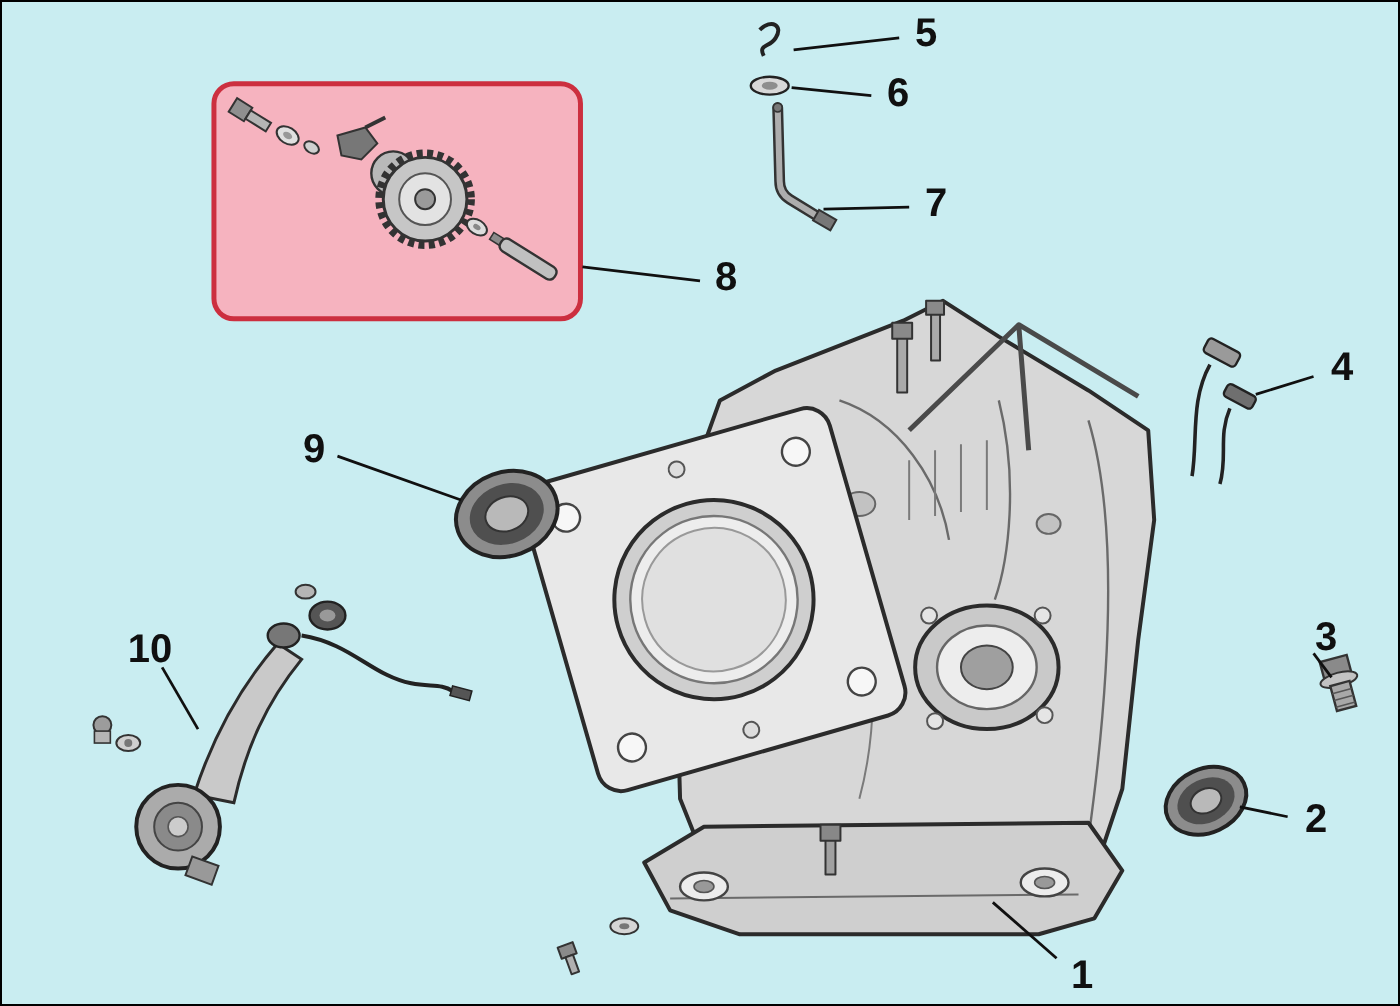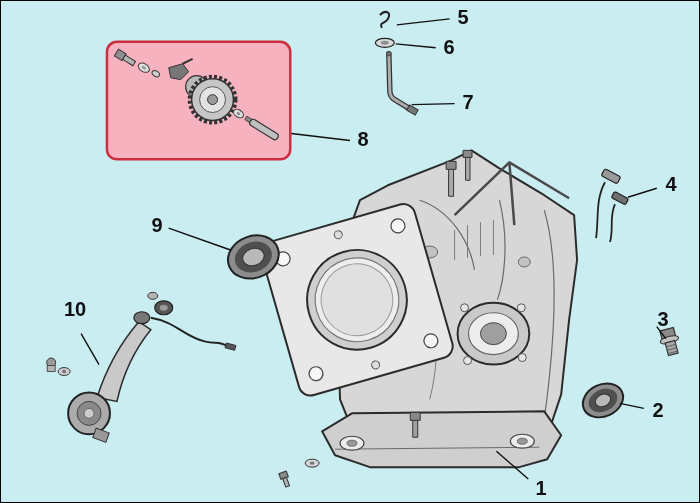--- a/index.html
+++ b/index.html
@@ -204,15 +204,15 @@
 
   <div class="callout" style="left:540px;top:487px;">1</div>
   <div class="callout" style="left:657px;top:409px;">2</div>
   <div class="callout" style="left:662px;top:318px;">3</div>
   <div class="callout" style="left:670px;top:183px;">4</div>
   <div class="callout" style="left:462px;top:16px;">5</div>
   <div class="callout" style="left:448px;top:46px;">6</div>
   <div class="callout" style="left:467px;top:101px;">7</div>
   <div class="callout" style="left:362px;top:138px;">8</div>
   <div class="callout" style="left:156px;top:224px;">9</div>
-  <div class="callout" style="left:74px;top:308px;">10</div>
+  <div class="callout" style="left:74px;top:324px;">10</div>
 
 </div>
 
 </body></html>

